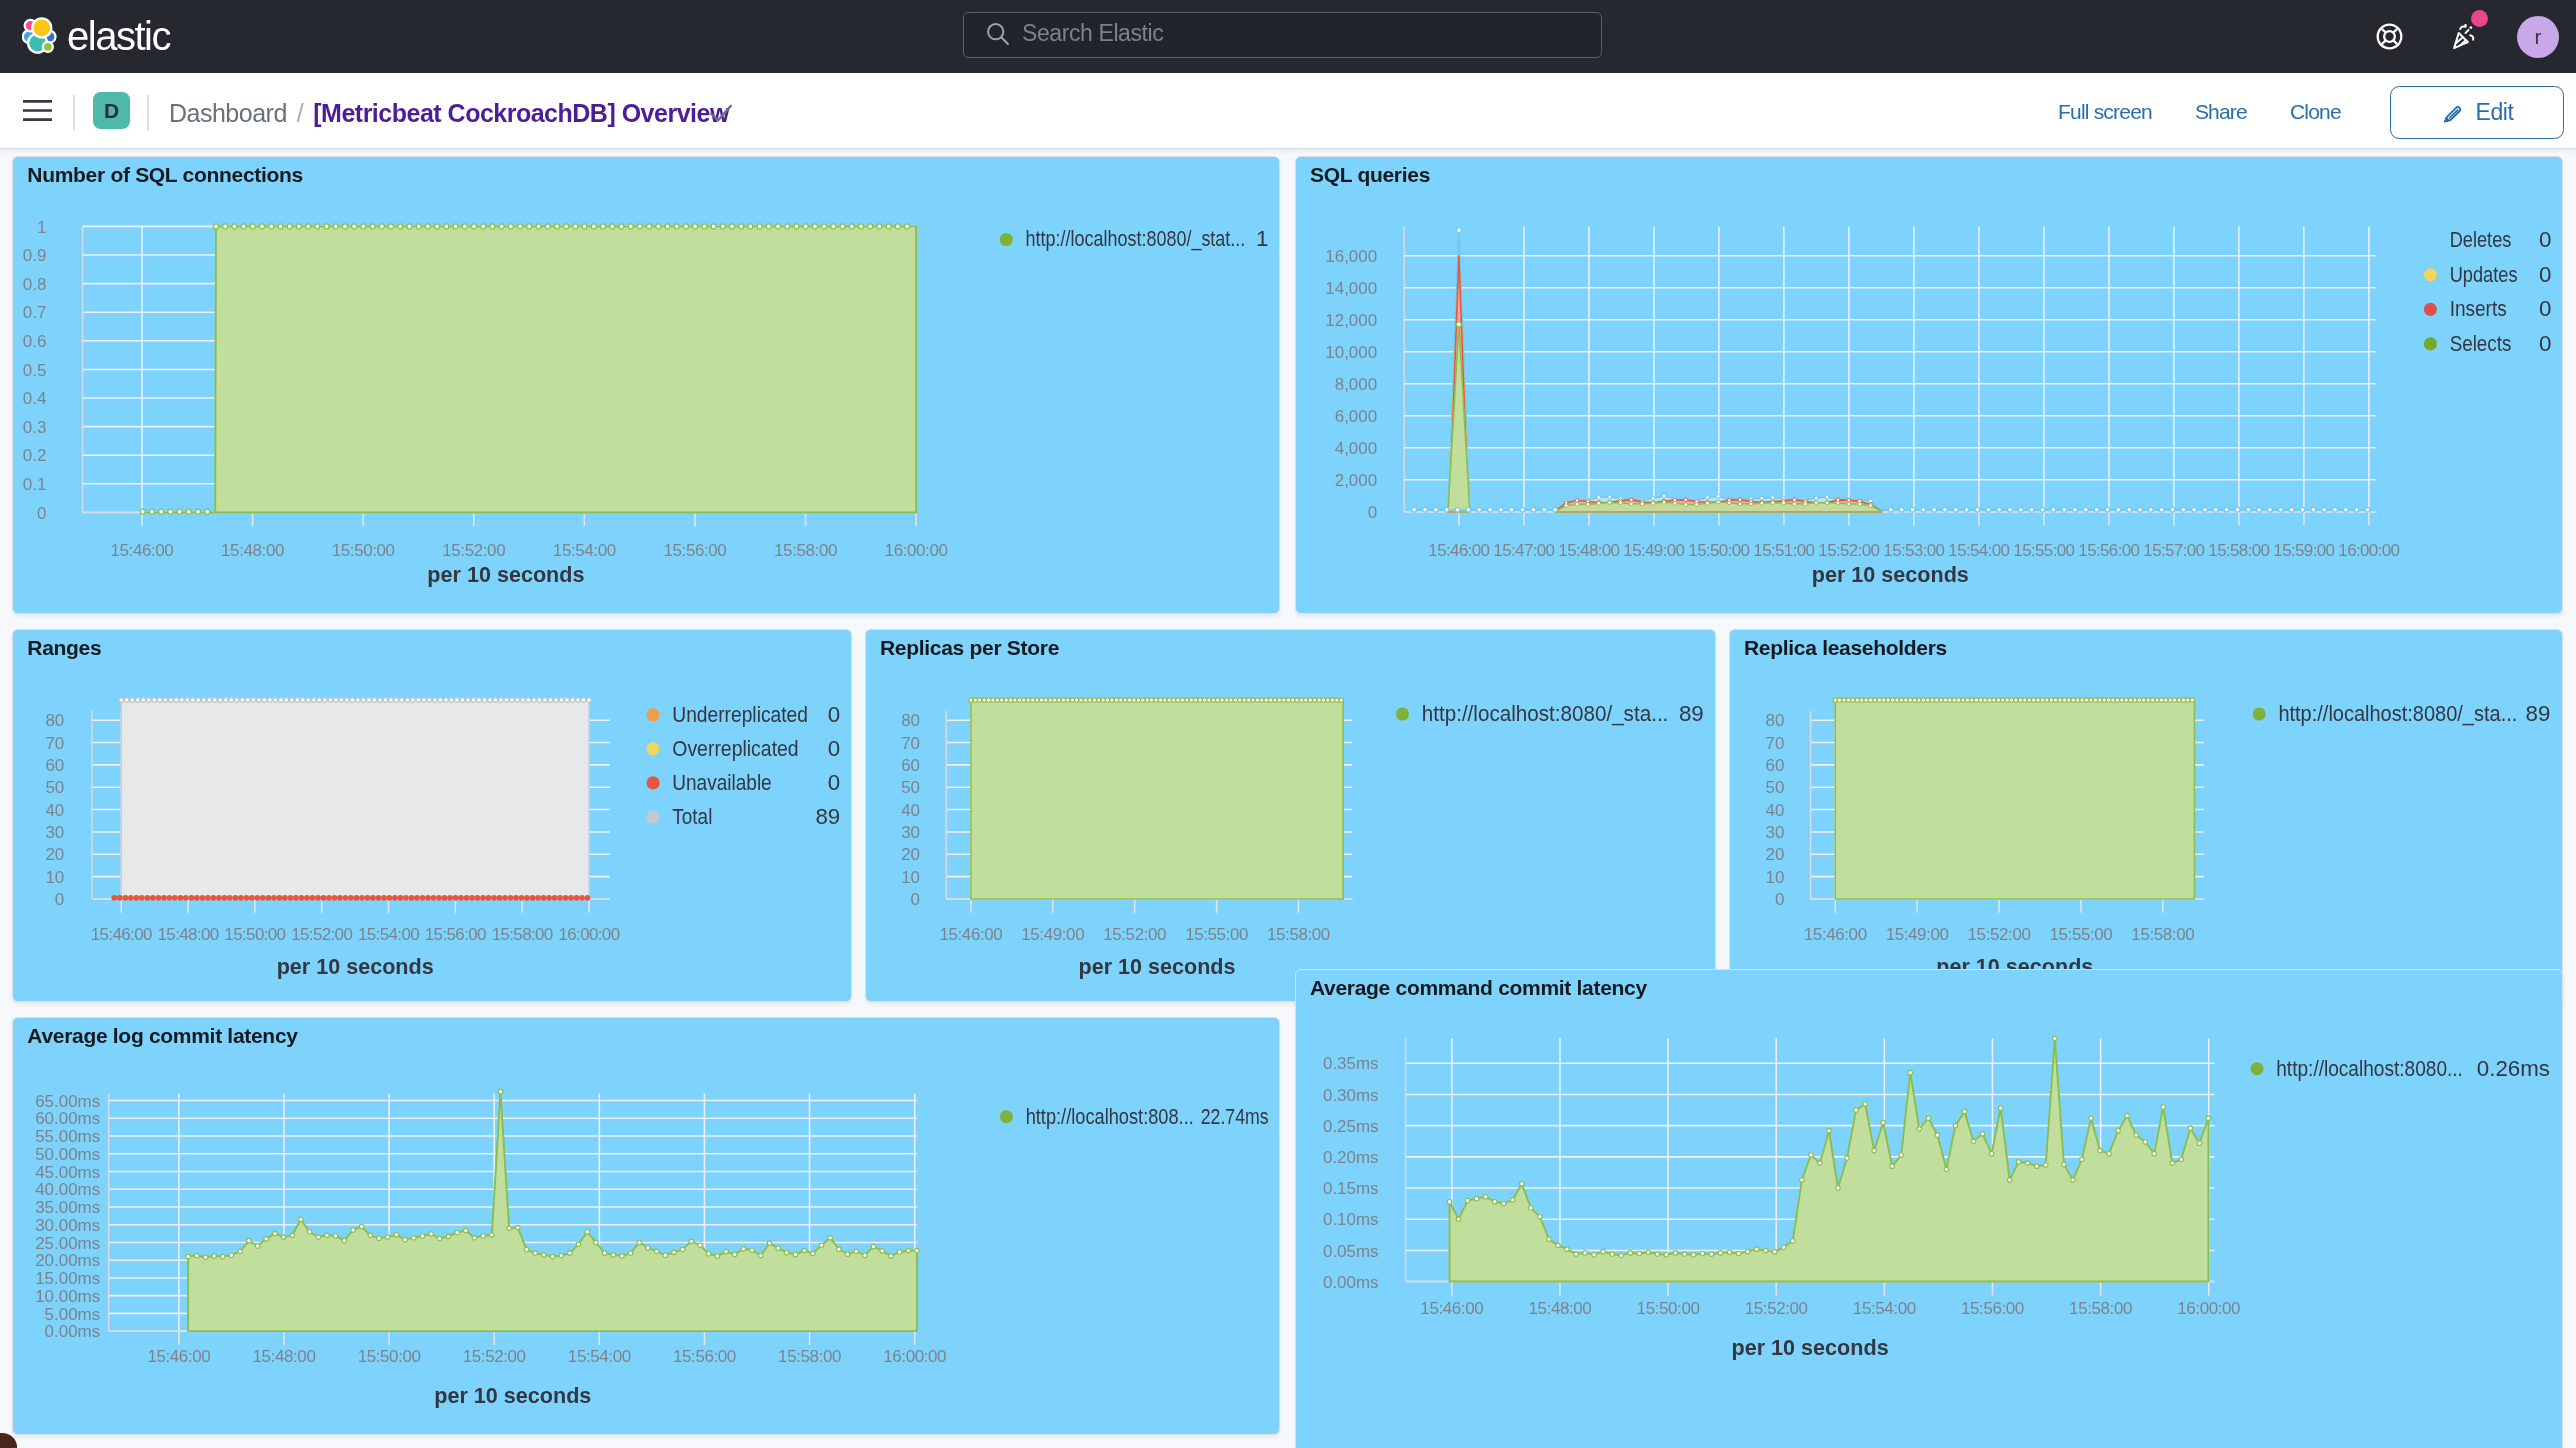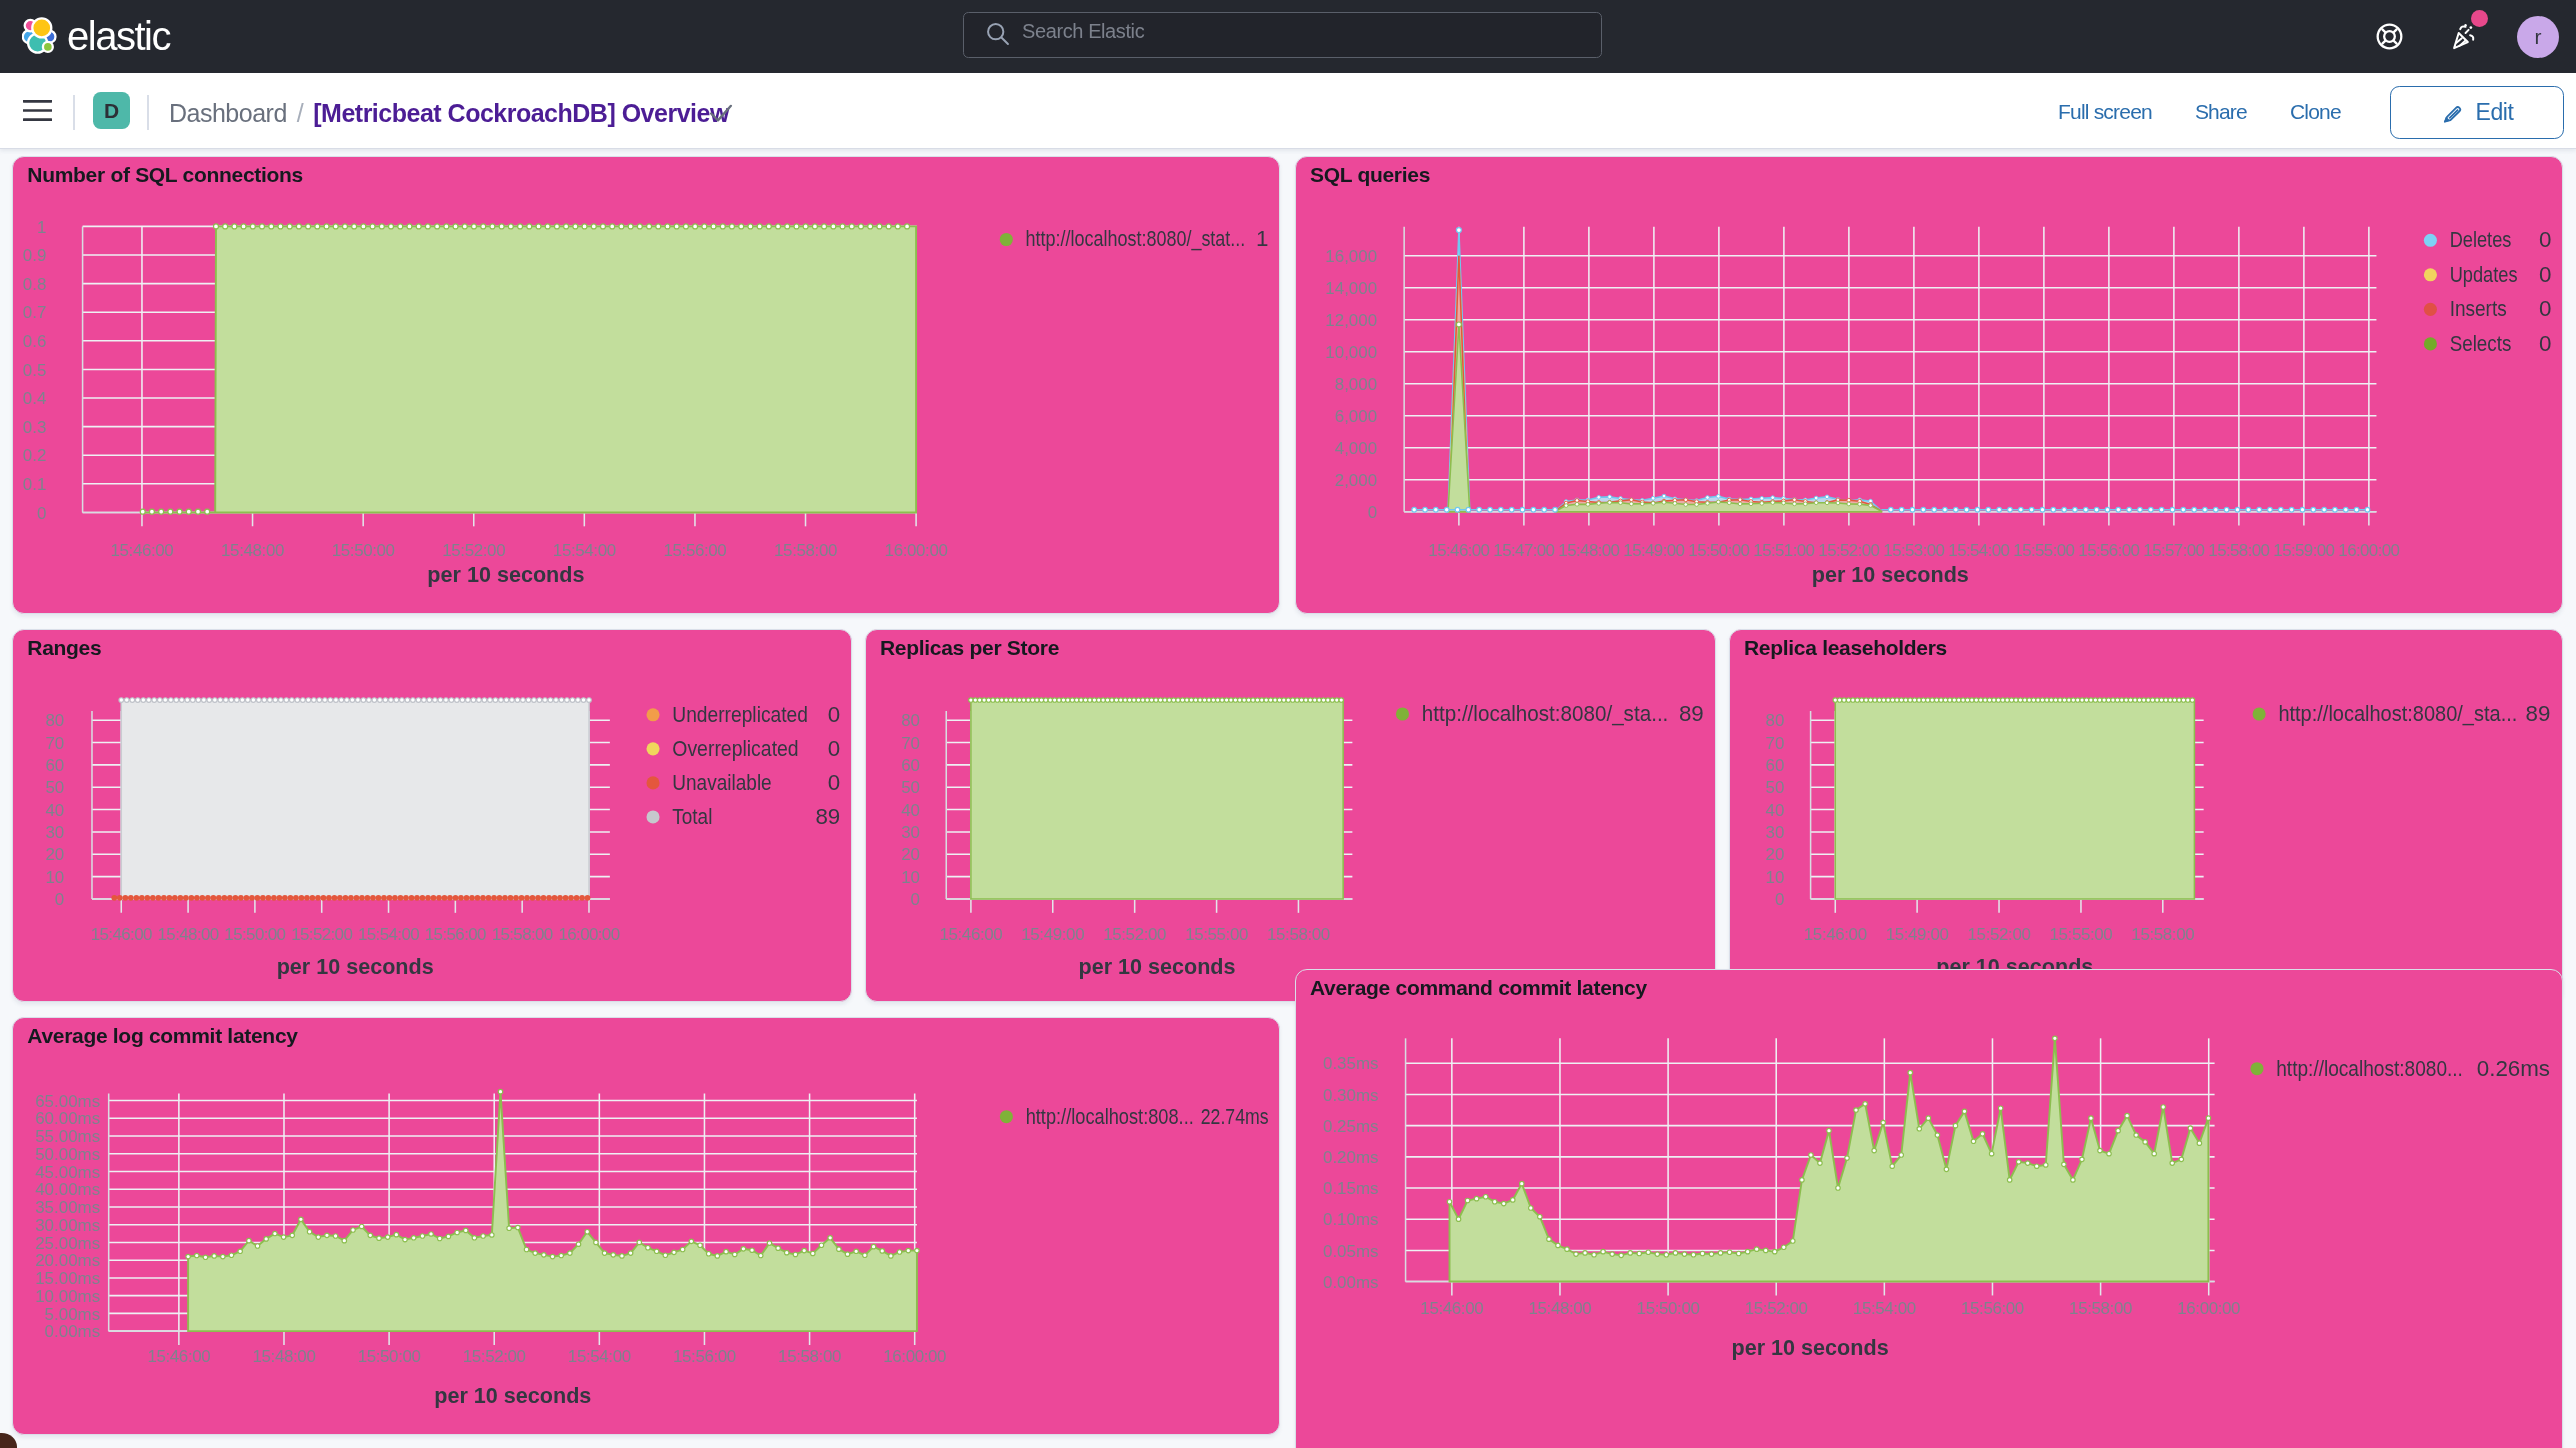--- a/index.html
+++ b/index.html
@@ -9,21 +9,21 @@
 .avatar { position:absolute; left:2517px; top:16px; width:42px; height:42px; border-radius:50%; background:#c9a8e9; color:#343741; font-size:21px; text-align:center; line-height:42px; }
 .pinkdot { position:absolute; left:2471px; top:10px; width:17px; height:17px; border-radius:50%; background:#e8488b; }
 .toolbar { position:absolute; left:0; top:73px; width:2576px; height:76px; background:#fff; border-bottom:1.5px solid #d8dce6; box-shadow:0 2.3px 3.9px rgba(140,150,170,0.18); }
 .vdiv { position:absolute; top:21.6px; width:1.5px; height:35px; background:#d9dee8; }
 .dbadge { position:absolute; left:93px; top:19px; width:37px; height:37px; border-radius:7.7px; background:#4eb8a9; color:#2c2f36; font-size:21px; font-weight:700; text-align:center; line-height:37px; }
 .crumbs { position:absolute; left:169px; top:25.5px; font-size:25px; color:#69707d; letter-spacing:-0.5px; }
 .crumbs b { color:#4c1d95; font-weight:700; }
 .crumbs .sep { color:#a7aeba; padding:0 10px; }
 .actions { position:absolute; top:27px; left:2058px; font-size:21px; color:#2a6dad; letter-spacing:-0.8px; }
 .editbtn { position:absolute; left:2390px; top:13px; width:174px; height:53px; border:1.5px solid #2a6dad; border-radius:9.3px; color:#2a6dad; font-size:23px; font-weight:500; text-align:center; line-height:50px; letter-spacing:-0.4px; }
-.panel { position:absolute; background:#ec4899; border:1.5px solid #dadfe9; border-radius:12px; box-shadow:0 2.3px 3.9px rgba(120,135,160,0.12); overflow:hidden; }
+.panel { position:absolute; background:#7dd3fc; border:1.5px solid #dadfe9; border-radius:6px; box-shadow:0 2.3px 3.9px rgba(120,135,160,0.12); overflow:hidden; }
 .ptitle { position:absolute; left:14px; top:6.2px; font-size:21px; font-weight:700; color:#16191f; letter-spacing:-0.3px; }
 .panel svg { position:absolute; left:0; top:0; }
 </style></head>
 <body>
 <div class="hdr">
 
 <svg width="35" height="41" viewBox="0 0 46 53" style="position:absolute;left:21.6px;top:15.4px">
   <g stroke="#fff" stroke-width="3">
     <circle cx="9.5" cy="28" r="8.5" fill="#42a5e8"></circle>
     <circle cx="11" cy="13.5" r="7.5" fill="#f04e98"></circle>
@@ -32,21 +32,21 @@
     <circle cx="34" cy="41.5" r="6.5" fill="#8cc63f"></circle>
     <circle cx="26" cy="16.5" r="12.5" fill="#fec514"></circle>
   </g>
 </svg>
 <div class="brand">elastic</div>
 <div class="search"></div>
 <svg width="26" height="26" viewBox="0 0 34 34" style="position:absolute;left:985px;top:21px">
  <circle cx="14" cy="14" r="10" fill="none" stroke="#98a2b3" stroke-width="2.6"></circle>
  <line x1="21.5" y1="21.5" x2="30" y2="30" stroke="#98a2b3" stroke-width="2.6" stroke-linecap="round"></line>
 </svg>
-<span style="position:absolute;left:1022px;top:20px;font-size:20px;color:#7c818c;letter-spacing:-0.4px">Search Elastic</span>
+<span style="position:absolute;left:1022px;top:20px;font-size:23px;color:#7c818c;letter-spacing:-0.4px">Search Elastic</span>
 <svg width="29" height="29" viewBox="0 0 38 38" style="position:absolute;left:2375px;top:22.4px">
  <circle cx="19" cy="19" r="15.5" fill="none" stroke="#fff" stroke-width="3"></circle>
  <circle cx="19" cy="19" r="7" fill="none" stroke="#fff" stroke-width="3"></circle>
  <g stroke="#fff" stroke-width="3">
   <line x1="9" y1="9" x2="14" y2="14"></line>
         <line x1="29" y1="9" x2="24" y2="14"></line>
   <line x1="9" y1="29" x2="14" y2="24"></line>
         <line x1="29" y1="29" x2="24" y2="24"></line>
  </g>
 </svg>

